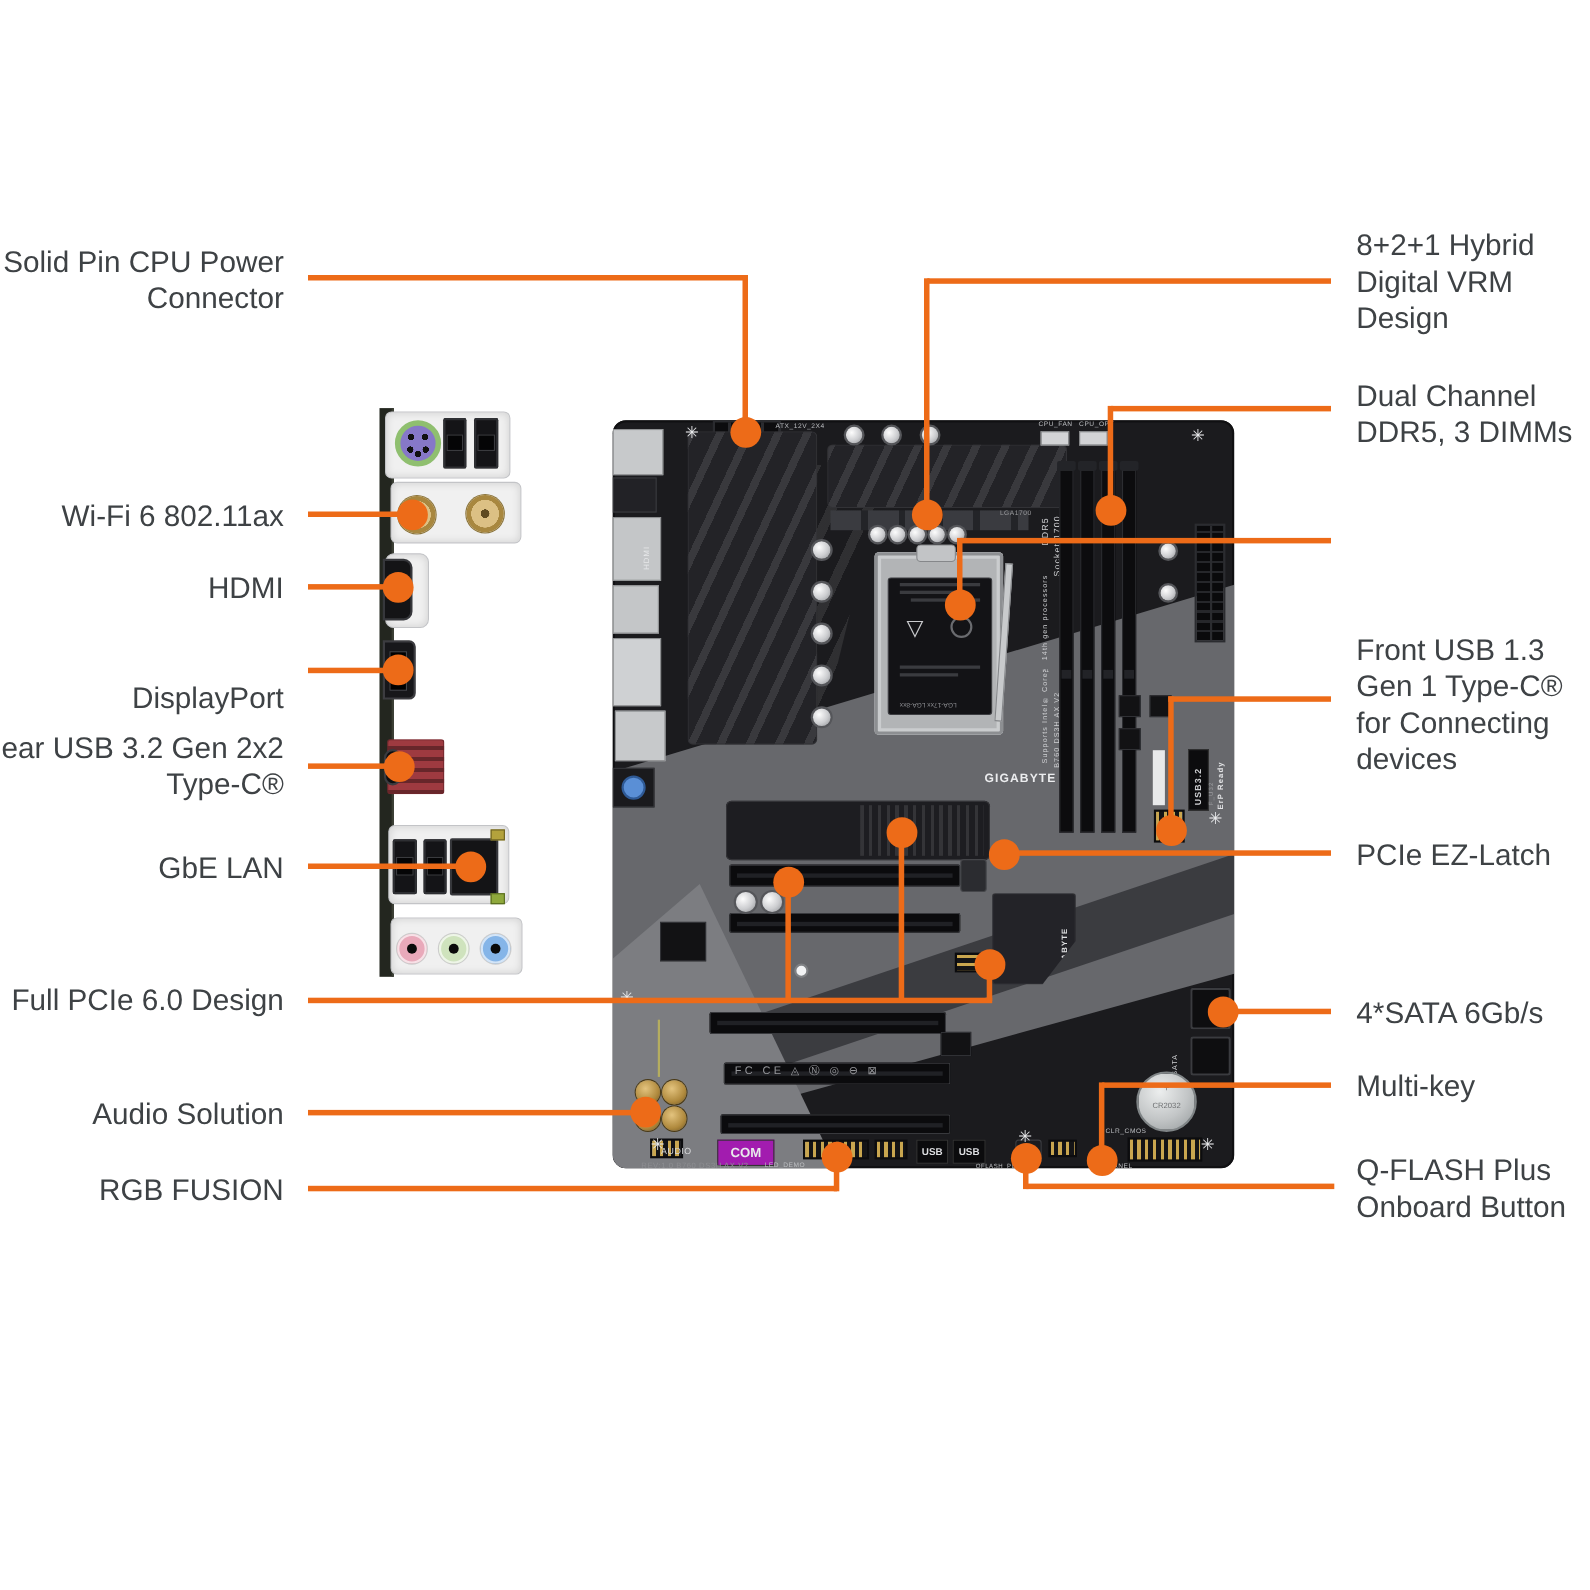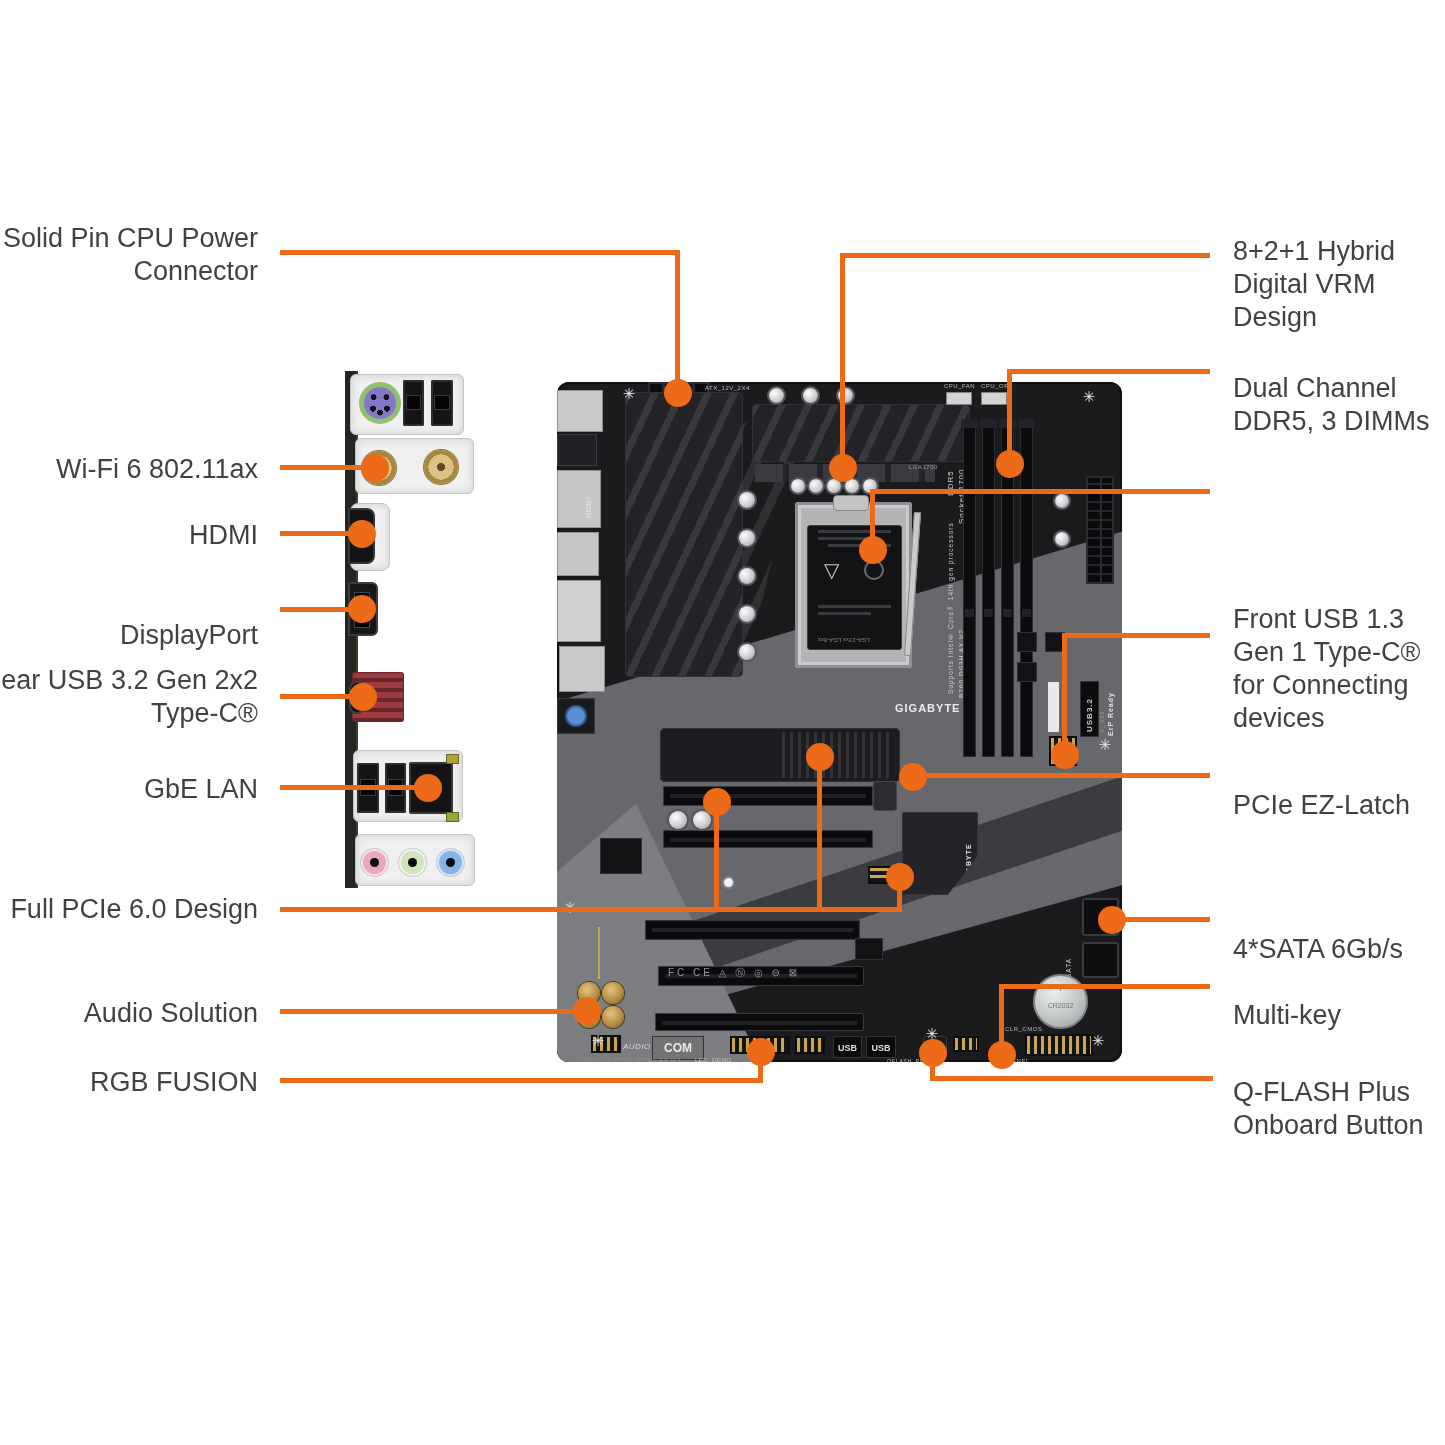--- a/index.html
+++ b/index.html
@@ -1,21 +1,21 @@
 <!DOCTYPE html>
 <html><head>
 <meta charset="utf-8">
 <style>
   html,body{margin:0;padding:0;background:#ffffff;}
   body{width:1445px;height:1445px;font-family:"Liberation Sans",sans-serif;}
   .stage{position:relative;width:1445px;height:1445px;background:#fff;overflow:hidden;}
   
   .lbl{position:absolute;font-size:27px;line-height:33px;color:#3E4245;white-space:nowrap;}
   .lbl.lft{right:1187px;text-align:right;}
-  .lbl.rgt{left:1233px;text-align:left;margin-top:28px;}
+  .lbl.rgt{left:1233px;text-align:left;}
   
   .h{position:absolute;height:5px;background:#ED6B18;}
   .v{position:absolute;width:5px;background:#ED6B18;}
   .dot{position:absolute;width:28px;height:28px;border-radius:50%;background:#ED6B18;z-index:40;}
   
   .board{position:absolute;left:557px;top:382px;width:565px;height:680px;background:#1b1b1e;
          border-radius:12px;overflow:hidden;box-shadow:inset 0 0 0 2px #101012;}
   .abs{position:absolute;}
   .sw{position:absolute;inset:0;}
   .hs{position:absolute;background:#232327;border-radius:5px;
@@ -205,22 +205,22 @@
 
     <div class="gcap" style="left:21px;top:600px;width:22px;height:22px;"></div>
     <div class="gcap" style="left:45px;top:600px;width:22px;height:22px;"></div>
     <div class="gcap" style="left:21px;top:624px;width:22px;height:22px;"></div>
     <div class="gcap" style="left:45px;top:624px;width:22px;height:22px;"></div>
     <div class="abs" style="left:41px;top:545px;width:2px;height:52px;background:#b5ad5f;"></div>
     <div class="ic" style="left:43px;top:456px;width:42px;height:36px;"></div>
     <div class="ic" style="left:298px;top:556px;width:28px;height:22px;"></div>
 
     <div class="pins" style="left:36px;top:655px;width:26px;height:14px;"></div>
-    <div class="tt" style="left:66px;top:660px;font-size:8px;font-style:italic;color:#d8d9db;">AUDIO</div>
-    <div class="abs" style="left:95px;top:654px;width:50px;height:22px;background:#737373;border:1px solid #333;text-align:center;">
+    <div class="tt" style="left:44px;top:660px;font-size:8px;color:#d8d9db;">AUDIO</div>
+    <div class="abs" style="left:95px;top:654px;width:50px;height:22px;background:#a21caf;border:1px solid #333;text-align:center;">
       <span style="font-size:12px;font-weight:bold;color:#e8e9eb;line-height:22px;">COM</span>
     </div>
     <div class="tt" style="left:138px;top:675px;font-size:6px;">LED_DEMO</div>
     <div class="pins" style="left:175px;top:656px;width:56px;height:14px;"></div>
     <div class="pins" style="left:240px;top:656px;width:26px;height:14px;"></div>
     <div class="abs" style="left:276px;top:654px;width:27px;height:20px;background:#0b0b0d;border:1px solid #333;text-align:center;">
       <span style="font-size:9px;font-weight:bold;color:#dcdde0;line-height:20px;">USB</span>
     </div>
     <div class="abs" style="left:309px;top:654px;width:28px;height:20px;background:#0b0b0d;border:1px solid #333;text-align:center;">
       <span style="font-size:9px;font-weight:bold;color:#dcdde0;line-height:20px;">USB</span>

